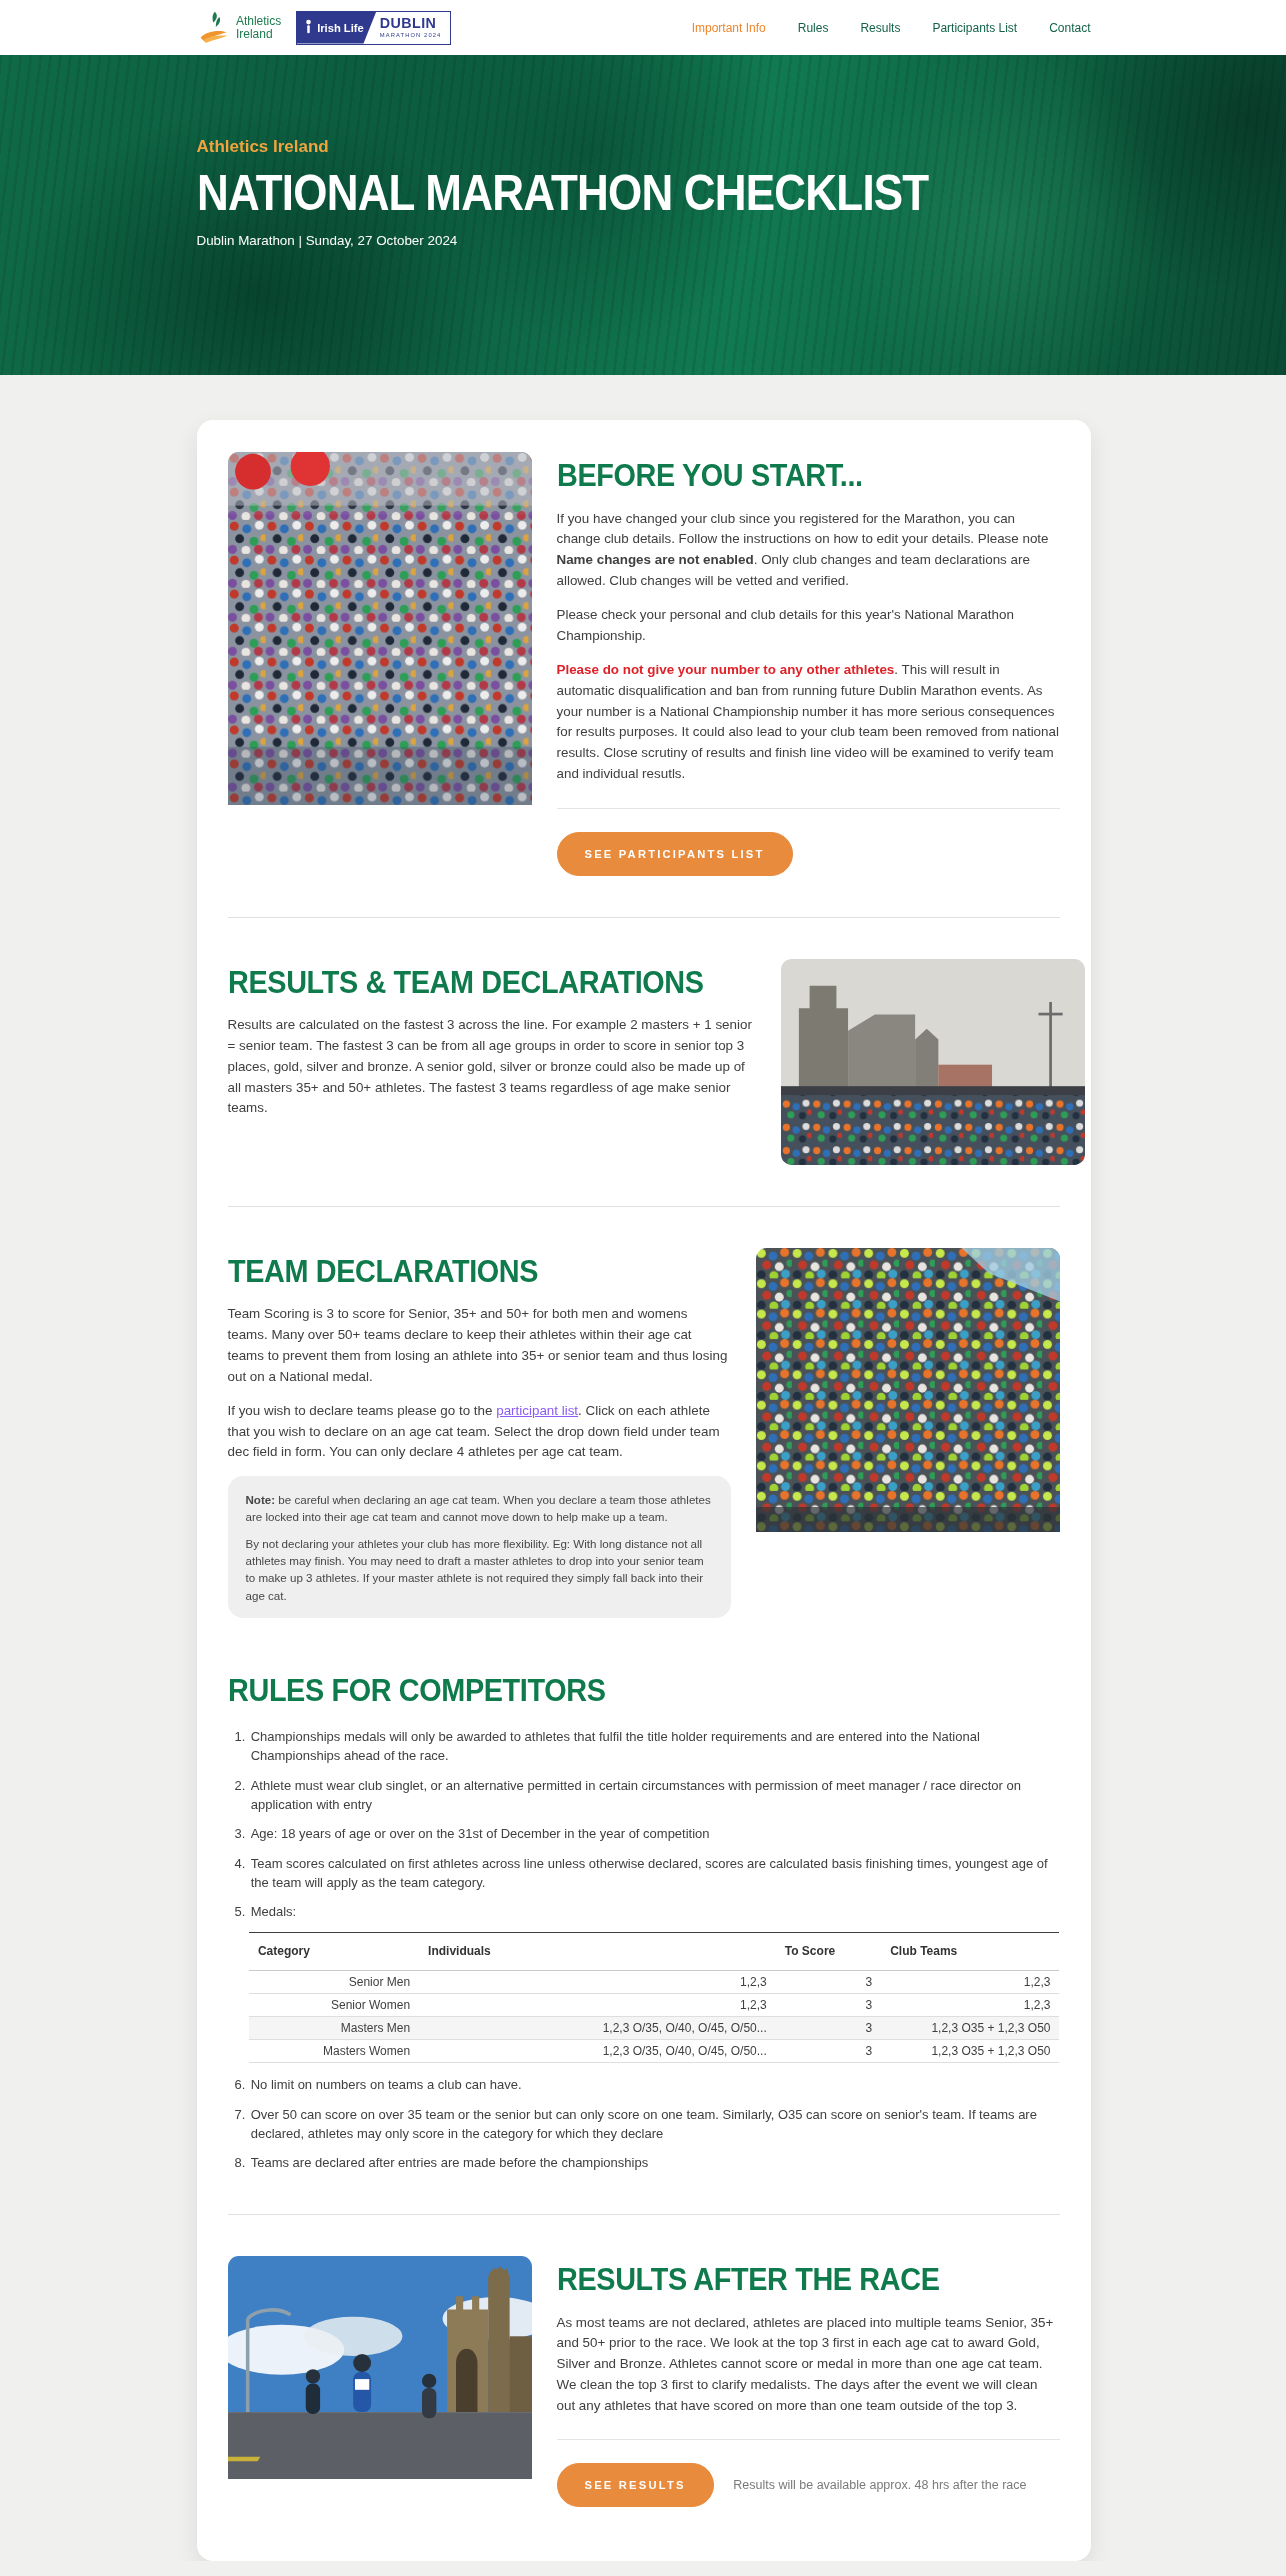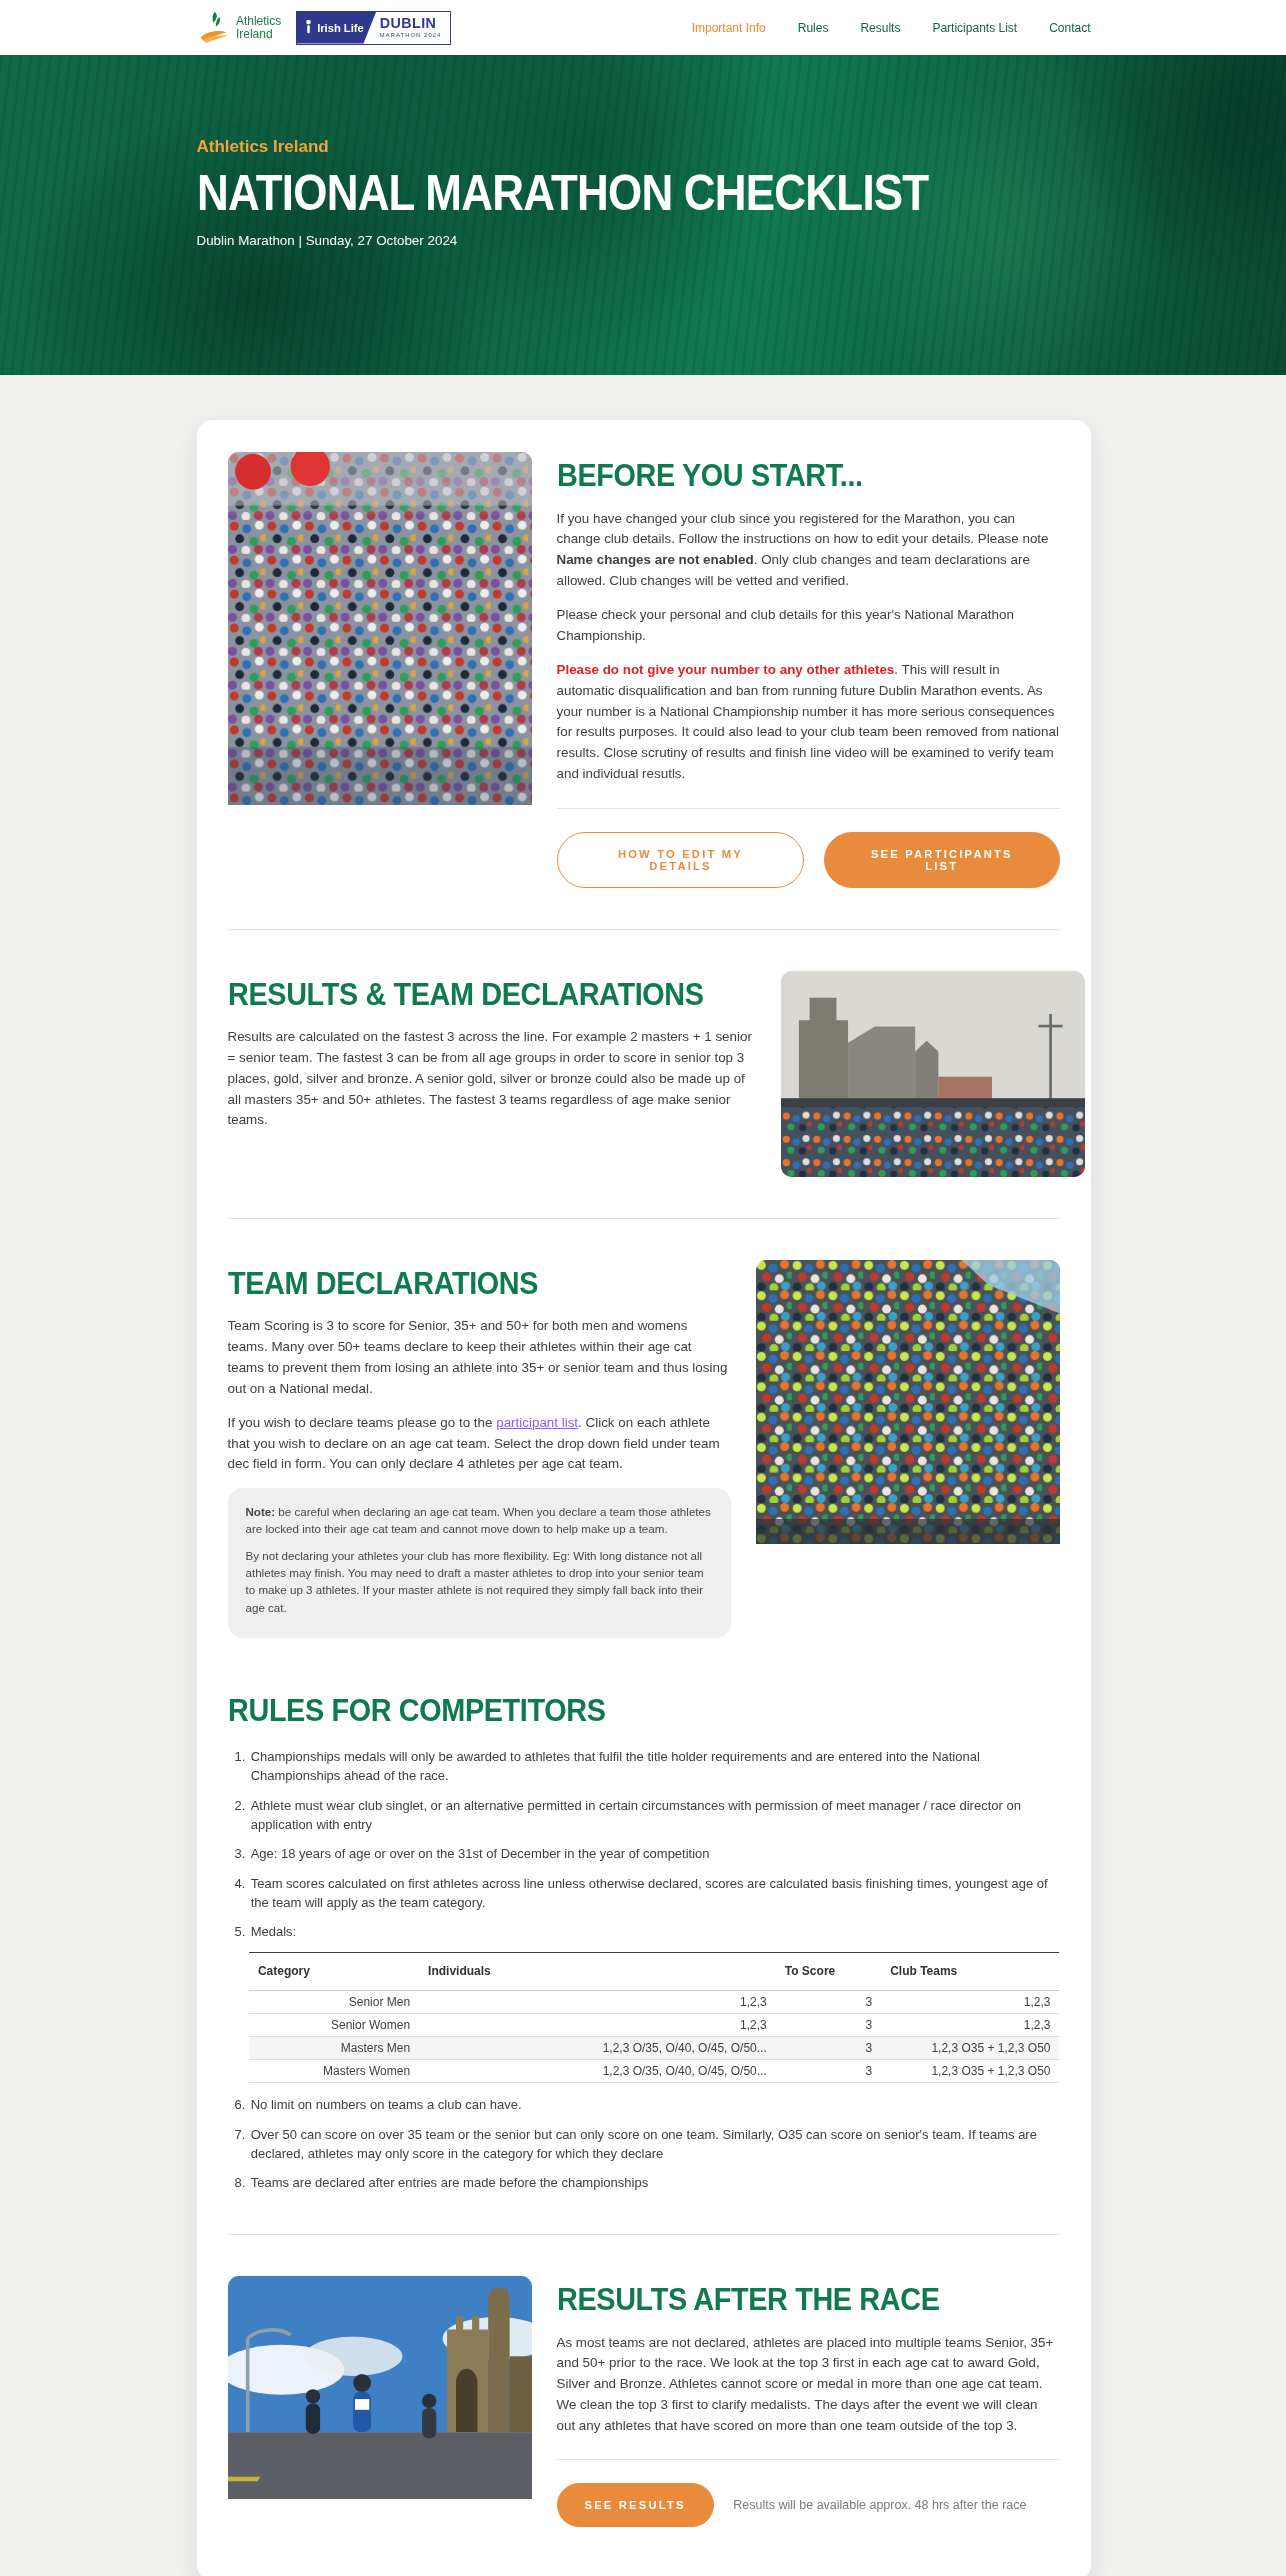--- a/index.html
+++ b/index.html
@@ -60,21 +60,21 @@
   .copy b.warn { color: #e01f26; }
   .thin-rule { border: none; border-top: 0.9px solid #e4e4e4; margin: 23px 0 23px; }
   .sec-sep { border: none; border-top: 0.9px solid #e0e0e0; margin: 41px 0; }
   .btn-row { display: flex; gap: 19.7px; align-items: center; }
   .btn { border-radius: 893px; font-size: 11.2px; font-weight: bold; letter-spacing: 2.2px; padding: 15px 27px; cursor: pointer; font-family: "Liberation Sans", sans-serif; }
   .btn.outline { background: #fff; border: 1.8px solid #e98b3c; color: #e98b3c; }
   .btn.solid { background: #e98b3c; border: 1.8px solid #e98b3c; color: #fff; }
   .link-green { color: #8b5cf6; text-decoration: underline; cursor: pointer; }
   .note-box { background: #efefef; border-radius: 15px; padding: 14.3px 18px; margin-top: 3.6px; }
   .note-box p { font-size: 11.6px; line-height: 1.5; color: #474747; margin-bottom: 9px; }
-  .note-box p:last-child { margin-bottom: 8px; }
+  .note-box p:last-child { margin-bottom: 0; }
 
   
   .rules ol { padding-left: 21.4px; margin-top: 3.6px; }
   .rules li { font-size: 13px; line-height: 1.5; color: #404040; margin-bottom: 9.8px; padding-left: 1.8px; }
   table.medals { border-collapse: collapse; width: calc(100% - 21.4px); margin: 9px 0 12.5px 21.4px; border-top: 1.8px solid #3f3f3f; border-bottom: 1.8px solid #9a9a9a; }
   table.medals th { text-align: left; font-size: 12px; font-weight: bold; color: #333; padding: 11.6px 9px; border-bottom: 0.9px solid #c9c9c9; }
   table.medals td { font-size: 12px; color: #3f3f3f; padding: 4px 9px; border-bottom: 0.9px solid #dedede; text-align: right; }
   table.medals tr.shade { background: #f5f5f5; }
   .col-cat { width: 21%; } .col-ind { width: 44%; } .col-score { width: 13%; } .col-club { width: 22%; }
 
@@ -162,21 +162,20 @@
         <rect y="330" width="340" height="65" fill="#31435a" opacity=".28"></rect>
       </svg>
     </span>
     <div class="copy">
       <h2 class="sec">BEFORE YOU START...</h2>
       <p><span>If you have changed your club since you registered for the Marathon, you can change club details. Follow the instructions on how to edit your details. Please note </span><b>Name changes are not enabled</b><span>. Only club changes and team declarations are allowed. Club changes will be vetted and verified.</span></p>
       <p>Please check your personal and club details for this year's National Marathon Championship.</p>
       <p><b class="warn">Please do not give your number to any other athletes</b><span>. This will result in automatic disqualification and ban from running future Dublin Marathon events. As your number is a National Championship number it has more serious consequences for results purposes. It could also lead to your club team been removed from national results. Close scrutiny of results and finish line video will be examined to verify team and individual resutls.</span></p>
       <hr class="thin-rule">
       <div class="btn-row">
-        <button class="btn outline">HOW TO EDIT MY DETAILS</button>
         <button class="btn solid">SEE PARTICIPANTS LIST</button>
       </div>
     </div>
   </section>
 
   <hr class="sec-sep">
 
   <section class="row">
     <div class="copy" style="flex:1">
       <h2 class="sec">RESULTS &amp; TEAM DECLARATIONS</h2>

